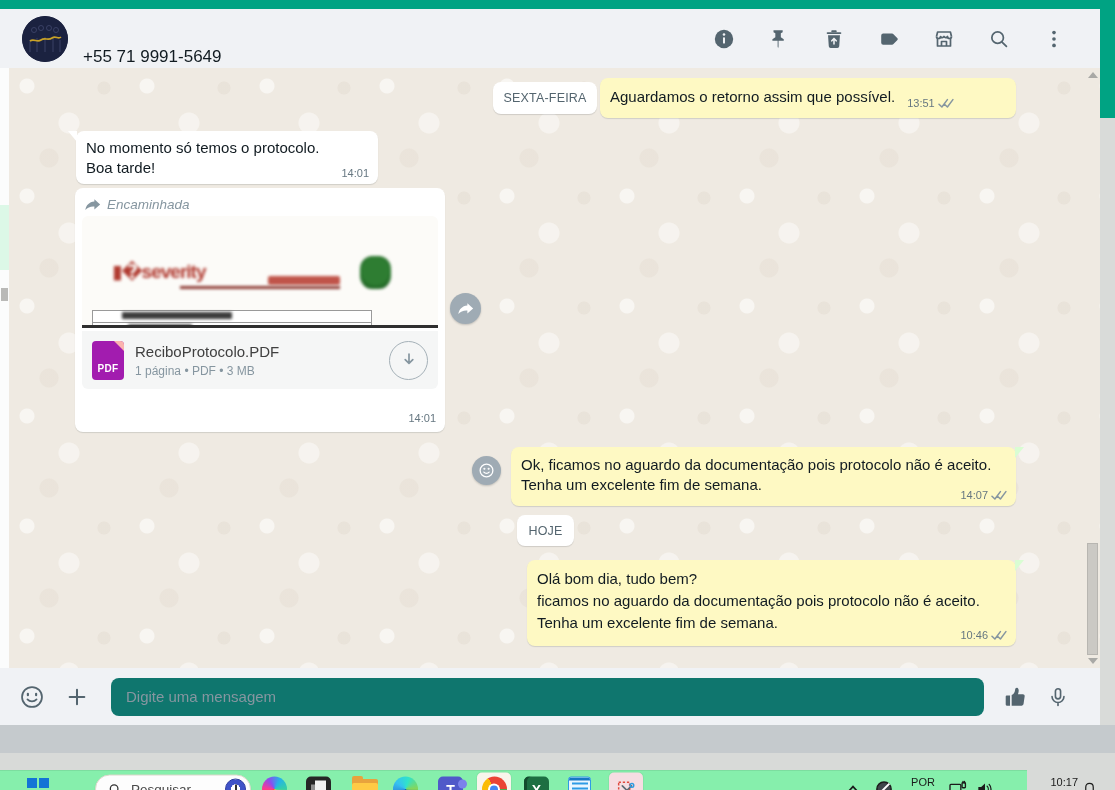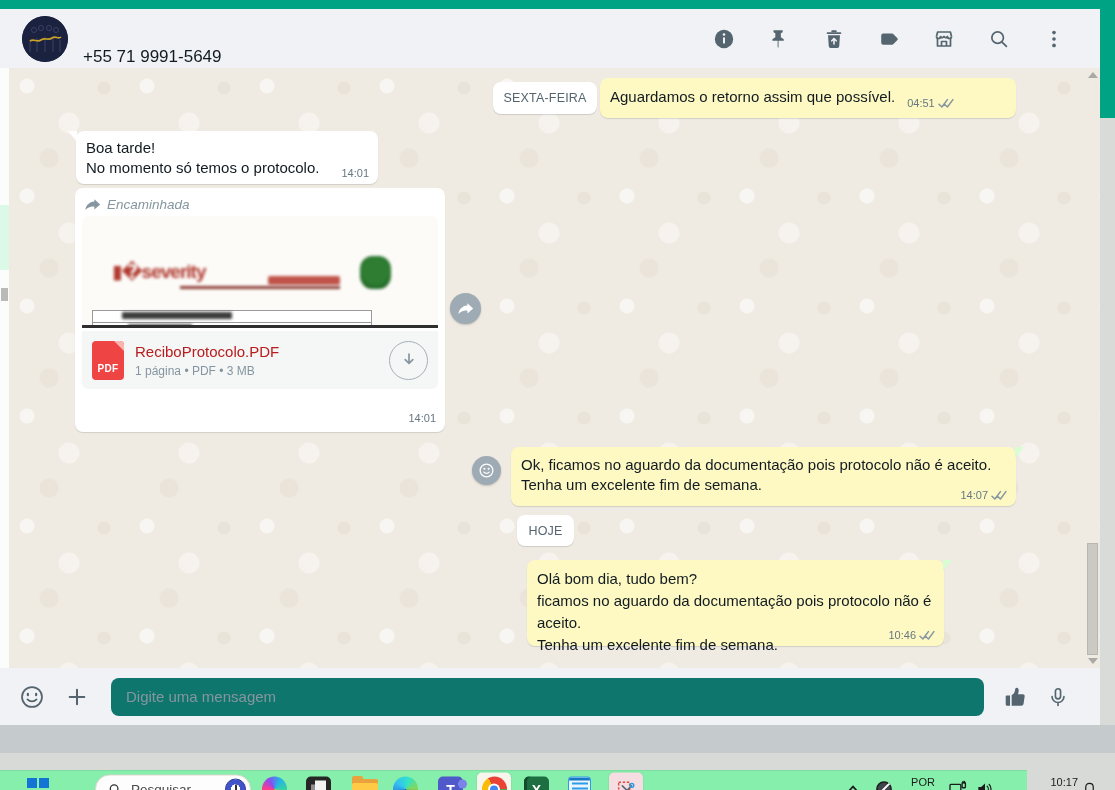--- a/index.html
+++ b/index.html
@@ -61,25 +61,25 @@
   .dp-blob   { left:186px; top:60px; width:72px; height:9px; background:#c0544a; border-radius:2px; }
   .dp-rule   { left:98px; top:70px; width:160px; height:3px; background:#8d3b34; }
   .dp-emblem { left:278px; top:40px; width:31px; height:33px; background:radial-gradient(circle at 50% 45%, #2e7d32 55%, #1b5e20 80%); border-radius:40%; }
   .dp-row1   { position:absolute; left:10px; top:94px; width:280px; height:13px; border:1px solid #9a9a9a; background:#fff; }
   .dp-row2   { position:absolute; left:10px; top:107px; width:280px; height:10px; border:1px solid #9a9a9a; border-top:none; background:#fff; }
   .dp-txt1   { left:40px; top:96px; width:110px; height:7px; background:#3c3c3c; border-radius:1px; }
   .dp-txt2   { left:46px; top:108px; width:64px; height:6px; background:#5c5c5c; border-radius:1px; }
   .dp-bottom { position:absolute; left:0; bottom:0; width:100%; height:3px; background:#2f2f2f; }
 
   .file-row { margin-top:3px; width:356px; height:58px; background:#f5f6f6; border-radius:0 0 6px 6px; display:flex; align-items:center; padding:0 10px; }
-  .pdf-icon { width:32px; height:39px; background:#ef4444; border-radius:4px; position:relative; flex:0 0 auto; }
+  .pdf-icon { width:32px; height:39px; background:#a21caf; border-radius:4px; position:relative; flex:0 0 auto; }
   .pdf-icon .fold { position:absolute; right:0; top:0; width:0; height:0; border-top:10px solid #fbb4ae; border-left:10px solid transparent; border-radius:0 4px 0 0; }
   .pdf-icon .ptxt { position:absolute; left:0; right:0; bottom:6px; text-align:center; color:#fff; font-size:10px; font-weight:bold; letter-spacing:.3px; }
   .file-texts { margin-left:11px; }
-  .file-name { font-size:15px; color:#b91c1c; }
+  .file-name { font-size:15px; color:#404040; }
   .file-meta { font-size:12px; color:#8696a0; margin-top:4px; }
   .dl-btn { margin-left:auto; width:39px; height:39px; border-radius:50%; border:1.6px solid #a5b1b8; display:flex; align-items:center; justify-content:center; cursor:pointer; background:transparent; }
 
   .hover-btn { position:absolute; border-radius:50%; background:#9fabb4; display:flex; align-items:center; justify-content:center; cursor:pointer; box-shadow:0 1px 2px rgba(11,20,26,.2); }
 
   
   .sb-arrow { position:absolute; left:1088px; width:0; height:0; border-left:5px solid transparent; border-right:5px solid transparent; }
   .sb-up   { top:4px;  border-bottom:6px solid #a9a9a6; }
   .sb-down { top:590px; border-top:6px solid #a9a9a6; }
   .sb-thumb { position:absolute; left:1087px; top:475px; width:11px; height:112px; background:#cbc9c4; border:1px solid #b8b6b1; cursor:pointer; }
@@ -221,30 +221,30 @@
         <div class="mint"></div>
         <div class="thumb"></div>
       </div>
 
       <div class="date-badge" style="left:493px; top:14px; width:104px; height:32px;">
         <span>SEXTA-FEIRA</span>
       </div>
       <div class="bubble out" style="left:600px; top:10px; width:416px; height:40px; padding:9px 10px; display:flex;">
         <span class="msg-line">Aguardamos o retorno assim que possível.</span>
         <span class="meta" style="margin-left:12px; align-self:flex-end;">
-          <span>04:51</span>
+          <span>13:51</span>
           <svg width="16" height="11" viewBox="0 0 16 11">
               <path d="M1 6.2 3.9 9l5.5-7.4M6.5 6.2 9.4 9l5.5-7.4" stroke="#8696a0" stroke-width="1.5" fill="none" stroke-linecap="round" stroke-linejoin="round"></path>
             </svg>
         </span>
       </div>
 
       <div class="bubble in tail-in" style="left:76px; top:63px; width:302px; height:53px; padding:7px 10px;">
+        <div class="msg-line">No momento só temos o protocolo.</div>
         <div class="msg-line">Boa tarde!</div>
-        <div class="msg-line">No momento só temos o protocolo.</div>
         <span class="meta meta-abs">
           <span>14:01</span>
         </span>
       </div>
 
       <div class="bubble in" style="left:75px; top:120px; width:370px; height:244px; padding:7px;">
         <div class="fw-row">
           <svg width="17" height="14" viewBox="0 0 20 16">
               <path d="M12.2 1.2 19 7.3l-6.8 6.1v-3.7c-4.6-.3-8 1-10.6 4.2C2.4 8.3 6 4.5 12.2 3.9V1.2z" fill="#8696a0"></path>
             </svg>
@@ -304,21 +304,21 @@
             <path d="M8.3 14.2a4.8 4.8 0 0 0 7.4 0"></path>
             <circle cx="9" cy="9.5" r="0.6" fill="#fff"></circle>
             <circle cx="15" cy="9.5" r="0.6" fill="#fff"></circle>
         </svg>
       </div>
 
       <div class="date-badge" style="left:517px; top:447px; width:57px; height:31px;">
         <span>HOJE</span>
       </div>
 
-      <div class="bubble out tail-out" style="left:527px; top:492px; width:417px; height:86px; padding:8px 10px; font-size:15px;">
+      <div class="bubble out tail-out" style="left:527px; top:492px; width:489px; height:86px; padding:8px 10px; font-size:15px;">
         <div class="msg-line" style="line-height:22px;">Olá bom dia, tudo bem?</div>
         <div class="msg-line" style="line-height:22px;">ficamos no aguardo da documentação pois protocolo não é aceito.</div>
         <div class="msg-line" style="line-height:22px;">Tenha um excelente fim de semana.</div>
         <span class="meta meta-abs">
           <span>10:46</span>
           <svg width="16" height="11" viewBox="0 0 16 11">
               <path d="M1 6.2 3.9 9l5.5-7.4M6.5 6.2 9.4 9l5.5-7.4" stroke="#8696a0" stroke-width="1.5" fill="none" stroke-linecap="round" stroke-linejoin="round"></path>
             </svg>
         </span>
       </div>

